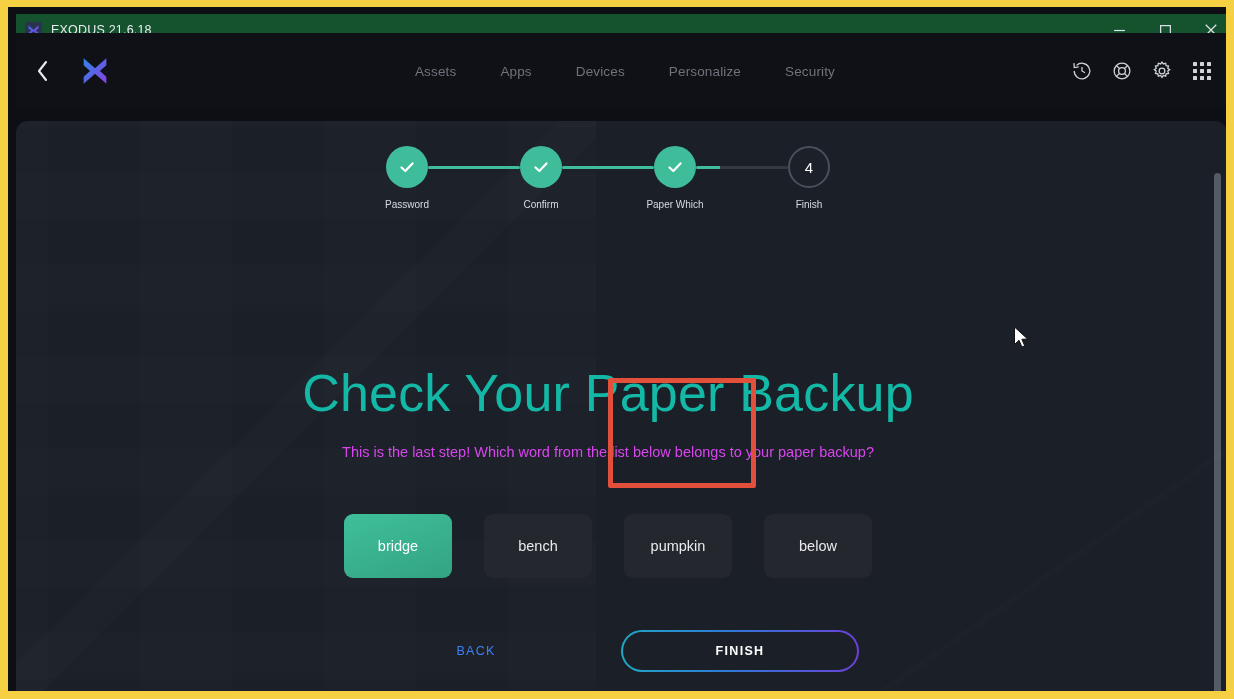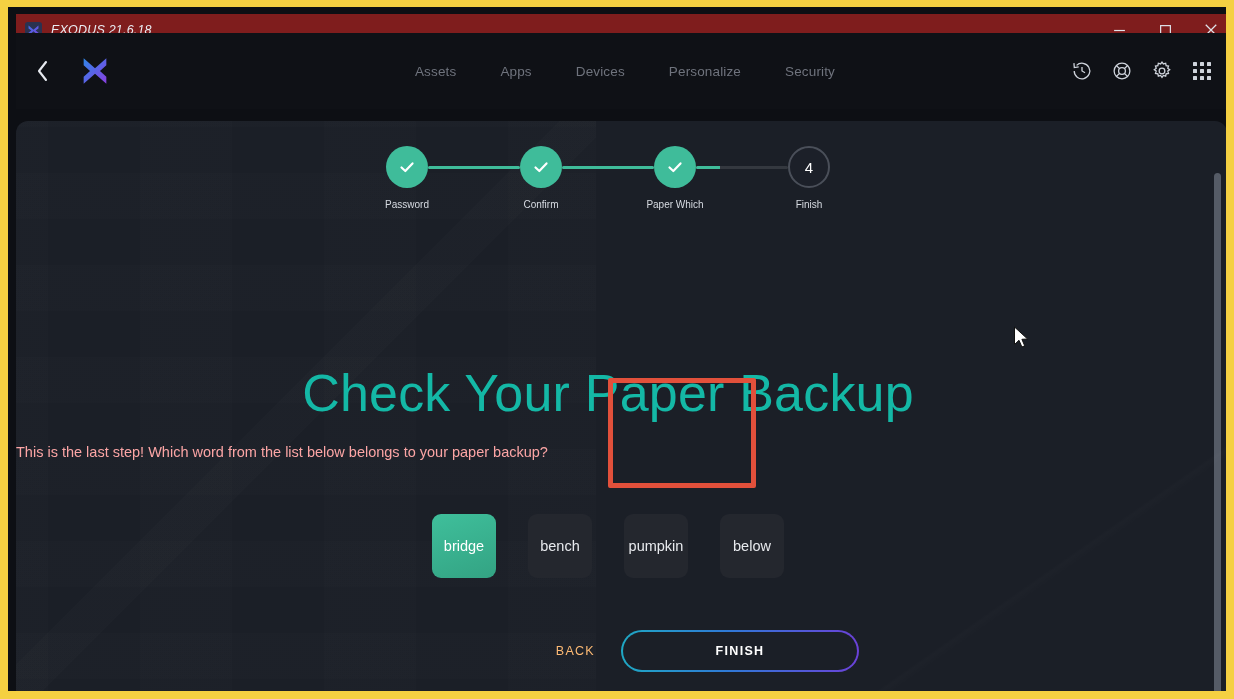--- a/index.html
+++ b/index.html
@@ -21,24 +21,23 @@
     border-top-width: 7px;
     background: #0d0f14;
     overflow: hidden;
   }
 
   
   #titlebar {
     position: absolute;
     left: 8px; top: 7px;
     width: 1218px; height: 32px;
-    background: #7f1d1d;
-    display: flex;
-    align-items: center;
-    font-style: italic;
+    background: #14532d;
+    display: flex;
+    align-items: center;
   }
   #titlebar-left {
     display: flex;
     align-items: center;
     gap: 9px;
     padding-left: 9px;
   }
   .tb-logo {
     width: 17px; height: 17px;
     position: relative;
@@ -253,35 +252,36 @@
     text-align: center;
     font-size: 52px;
     color: #14b8a6;
     font-weight: normal;
     letter-spacing: .2px;
   }
   #subtitle {
     position: absolute;
     left: 0; right: 16px;
     top: 323px;
+    text-align: center;
     font-size: 14.5px;
-    color: #fca5a5;
+    color: #d946ef;
   }
 
   
   #words {
     position: absolute;
     left: 0; right: 16px;
     top: 393px;
     display: flex;
     justify-content: center;
     gap: 32px;
   }
   .word-btn {
-    width: 64px; height: 64px;
+    width: 108px; height: 64px;
     border-radius: 9px;
     display: flex;
     align-items: center;
     justify-content: center;
     font-size: 14.5px;
     color: #e8eaee;
     background: #24272e;
   }
   .word-btn.selected {
     background: linear-gradient(160deg, #3fbf9b 0%, #33a383 100%);
@@ -292,24 +292,24 @@
   #actions {
     position: absolute;
     left: 0; right: 16px;
     top: 509px;
     display: flex;
     justify-content: center;
     gap: 26px;
   }
   #back-button {
     width: 238px; height: 42px;
-    display: flex; align-items: center; justify-content: flex-end;
+    display: flex; align-items: center; justify-content: center;
     font-size: 12.5px;
     letter-spacing: 1.3px;
-    color: #fdba74;
+    color: #3b82f6;
     background: transparent;
     border-radius: 21px;
   }
   #finish-button {
     width: 238px; height: 42px;
     border-radius: 21px;
     padding: 1.6px;
     background: linear-gradient(90deg, #1fa8c4 0%, #2f79d6 45%, #6b41d8 100%);
     display: block;
   }

